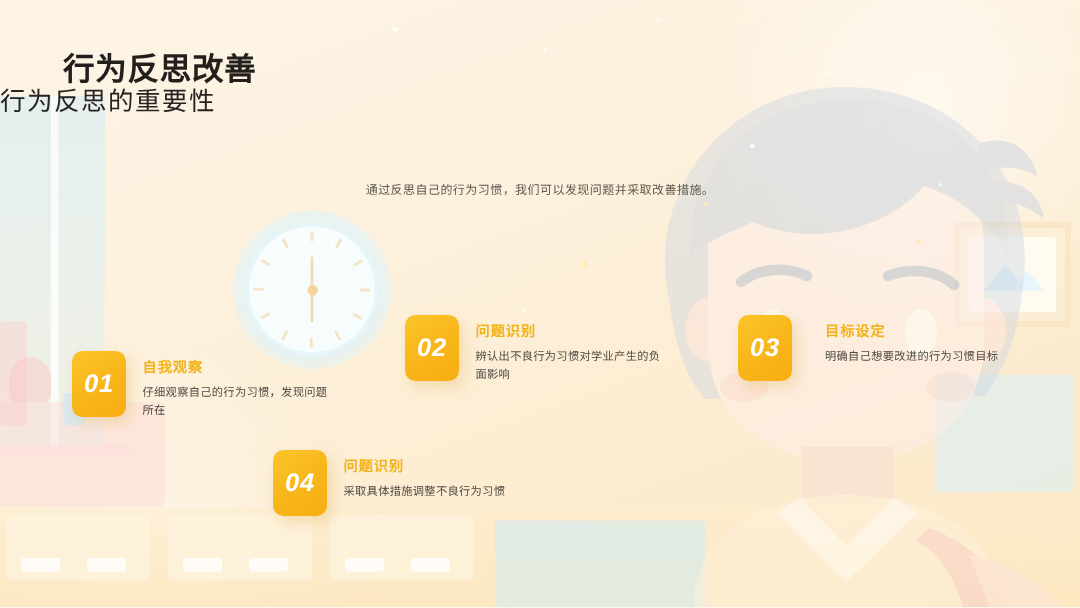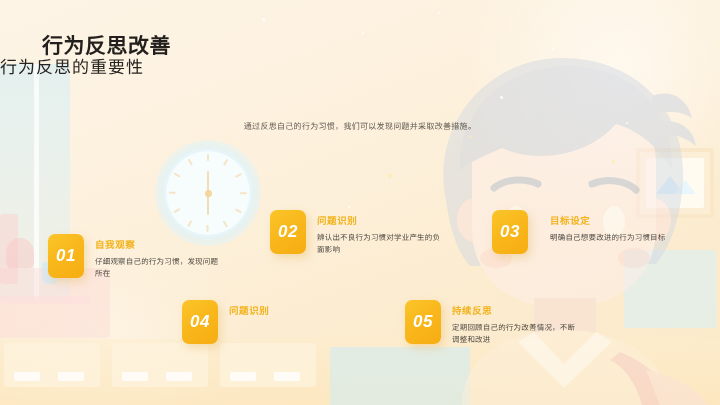--- a/index.html
+++ b/index.html
@@ -510,25 +510,19 @@
       <div class="card-body w-narrow">
         <div class="card-title">目标设定</div>
         <div class="card-desc">明确自己想要改进的行为习惯目标</div>
       </div>
     </div>
 
     <div class="card" style="left:182px; top:300px;">
       <div class="badge">04</div>
       <div class="card-body w-wide">
         <div class="card-title">问题识别</div>
+        <div class="card-desc">采取具体措施调整不良行为习惯</div>
       </div>
     </div>
 
-    <div class="card" style="left:405px; top:300px;">
-      <div class="badge">05</div>
-      <div class="card-body w-narrow">
-        <div class="card-title">持续反思</div>
-        <div class="card-desc">定期回顾自己的行为改善情况，不断调整和改进</div>
-      </div>
-    </div>
 
   </div>
 </div>
 
 </body></html>

